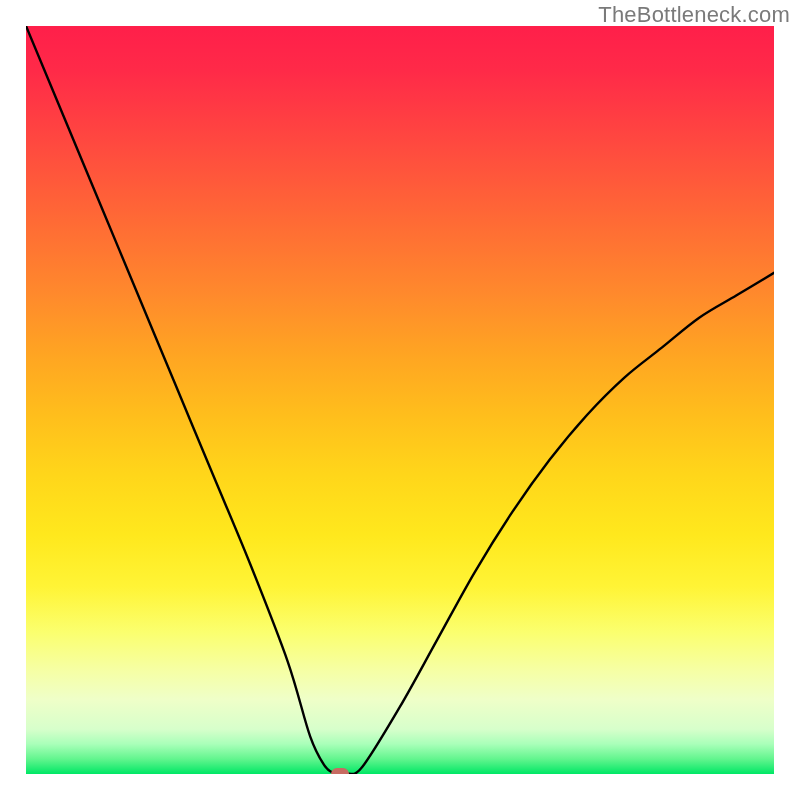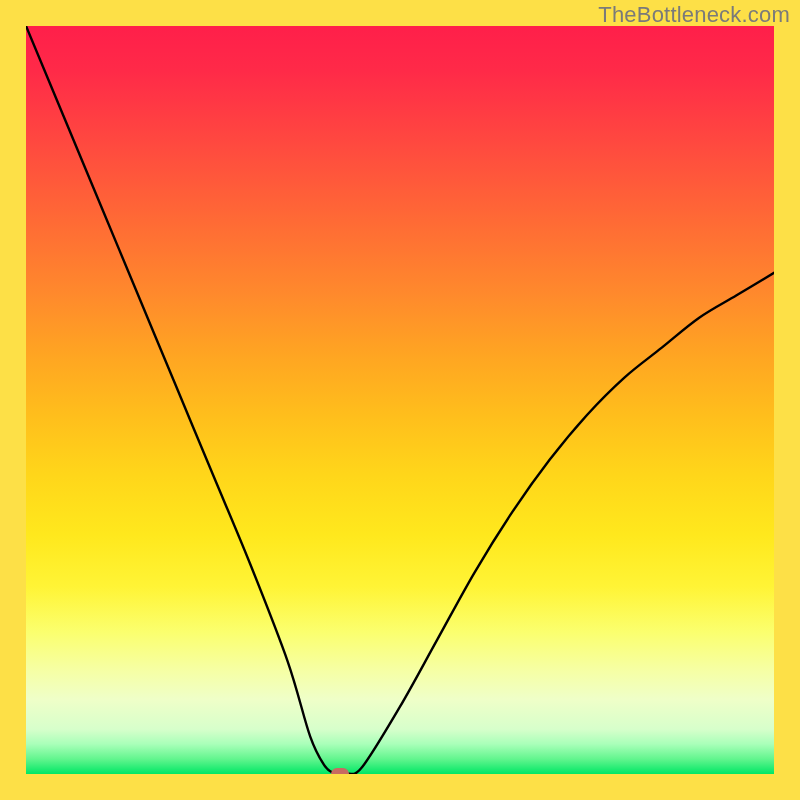--- a/index.html
+++ b/index.html
@@ -8,21 +8,21 @@
     width: 800px;
     height: 800px;
     overflow: hidden;
     background: #000;
     font-family: Arial, Helvetica, sans-serif;
   }
   .frame {
     position: relative;
     width: 800px;
     height: 800px;
-    background: #fde047;
+    background: #ffffff;
   }
   .watermark {
     position: absolute;
     top: 2px;
     right: 10px;
     font-size: 22px;
     font-weight: 500;
     color: #7a7a7a;
     letter-spacing: 0.2px;
     z-index: 30;

